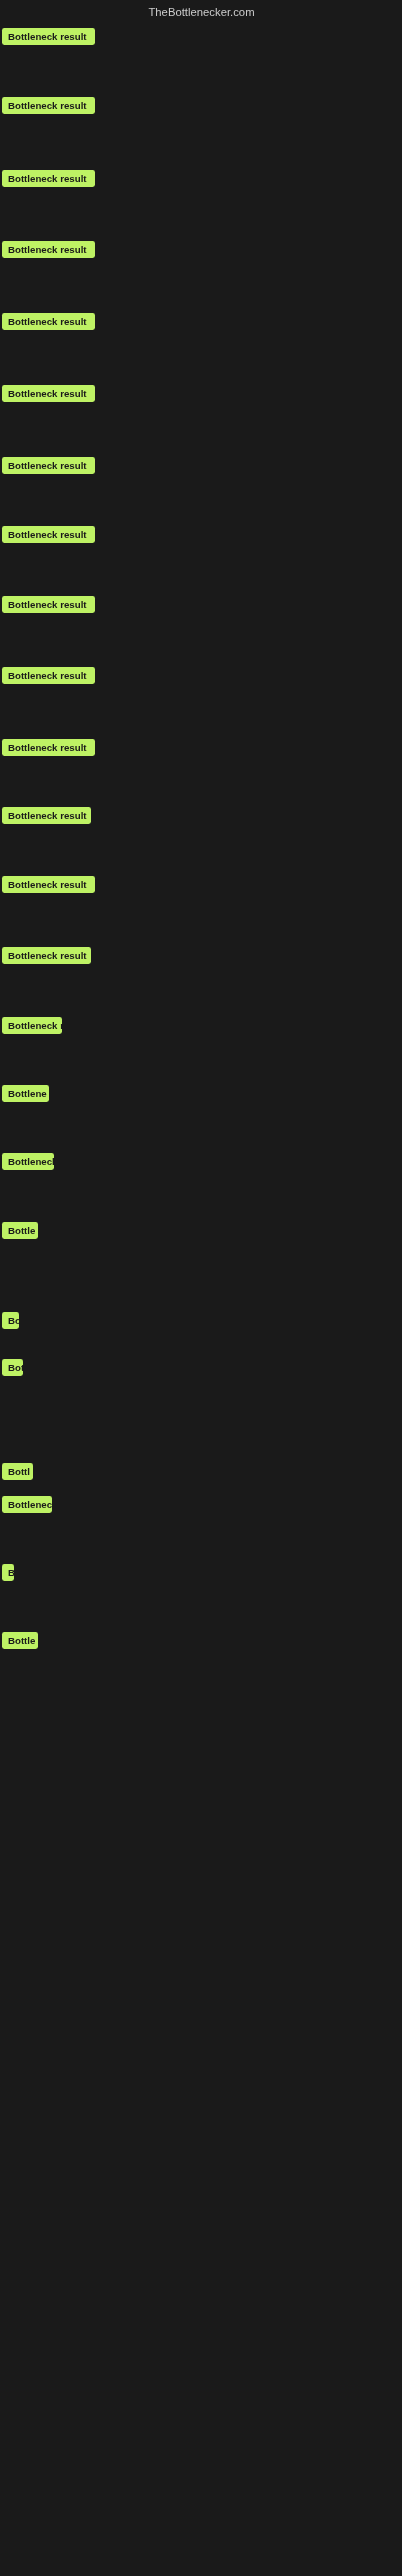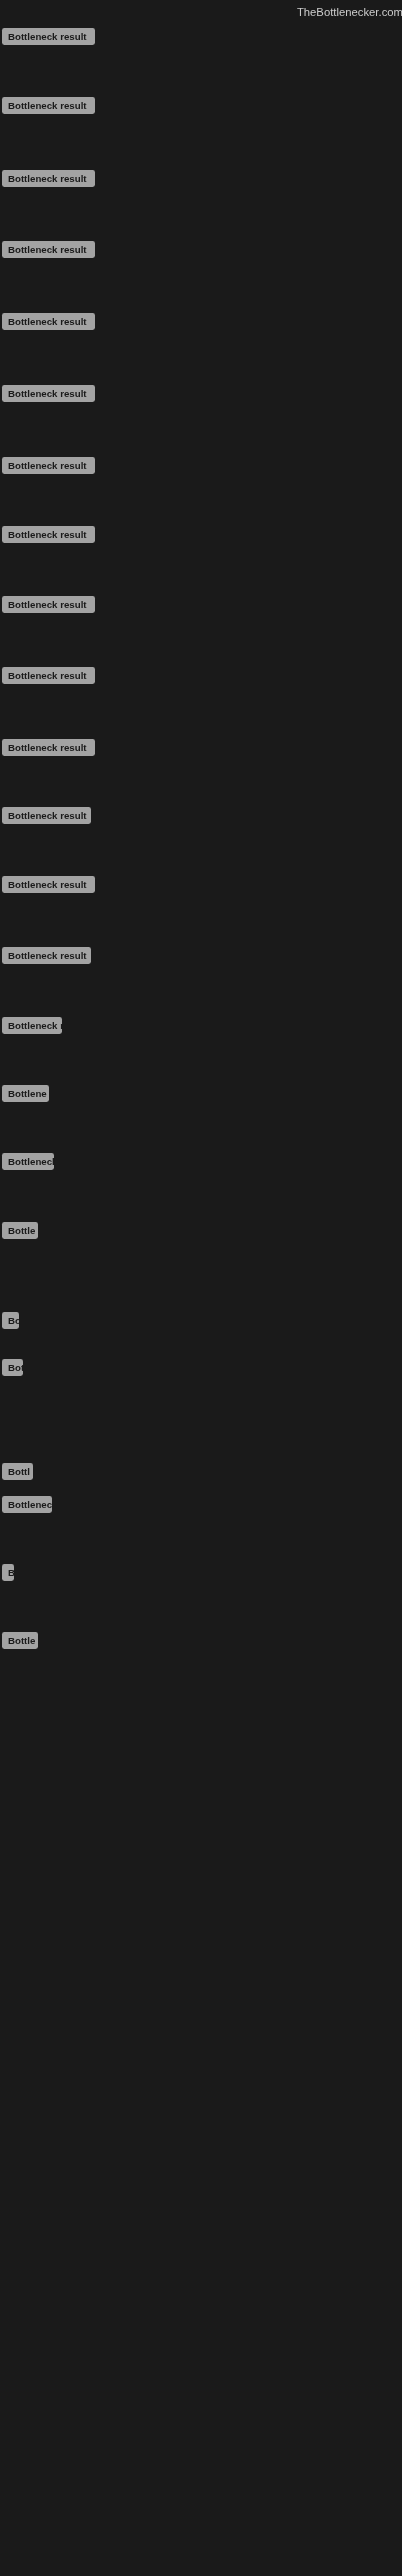--- a/index.html
+++ b/index.html
@@ -10,30 +10,30 @@
 
     body {
       width: 403px;
       min-height: 2576px;
       background-color: #1a1a1a;
       font-family: Arial, sans-serif;
       position: relative;
     }
 
     .site-title {
-      text-align: right;
+      text-align: center;
       color: #cccccc;
       font-size: 11.3px;
       padding: 6.4px 0 9.7px 0;
       font-weight: normal;
     }
 
     .bottleneck-badge {
       display: inline-block;
-      background-color: #a3a3a3;
+      background-color: #bef264;
       color: #1a1a1a;
       font-size: 9.7px;
       font-weight: bold;
       padding: 3.2px 6.4px;
       border-radius: 2.4px;
       white-space: nowrap;
       overflow: hidden;
     }
   </style>
 </head>

